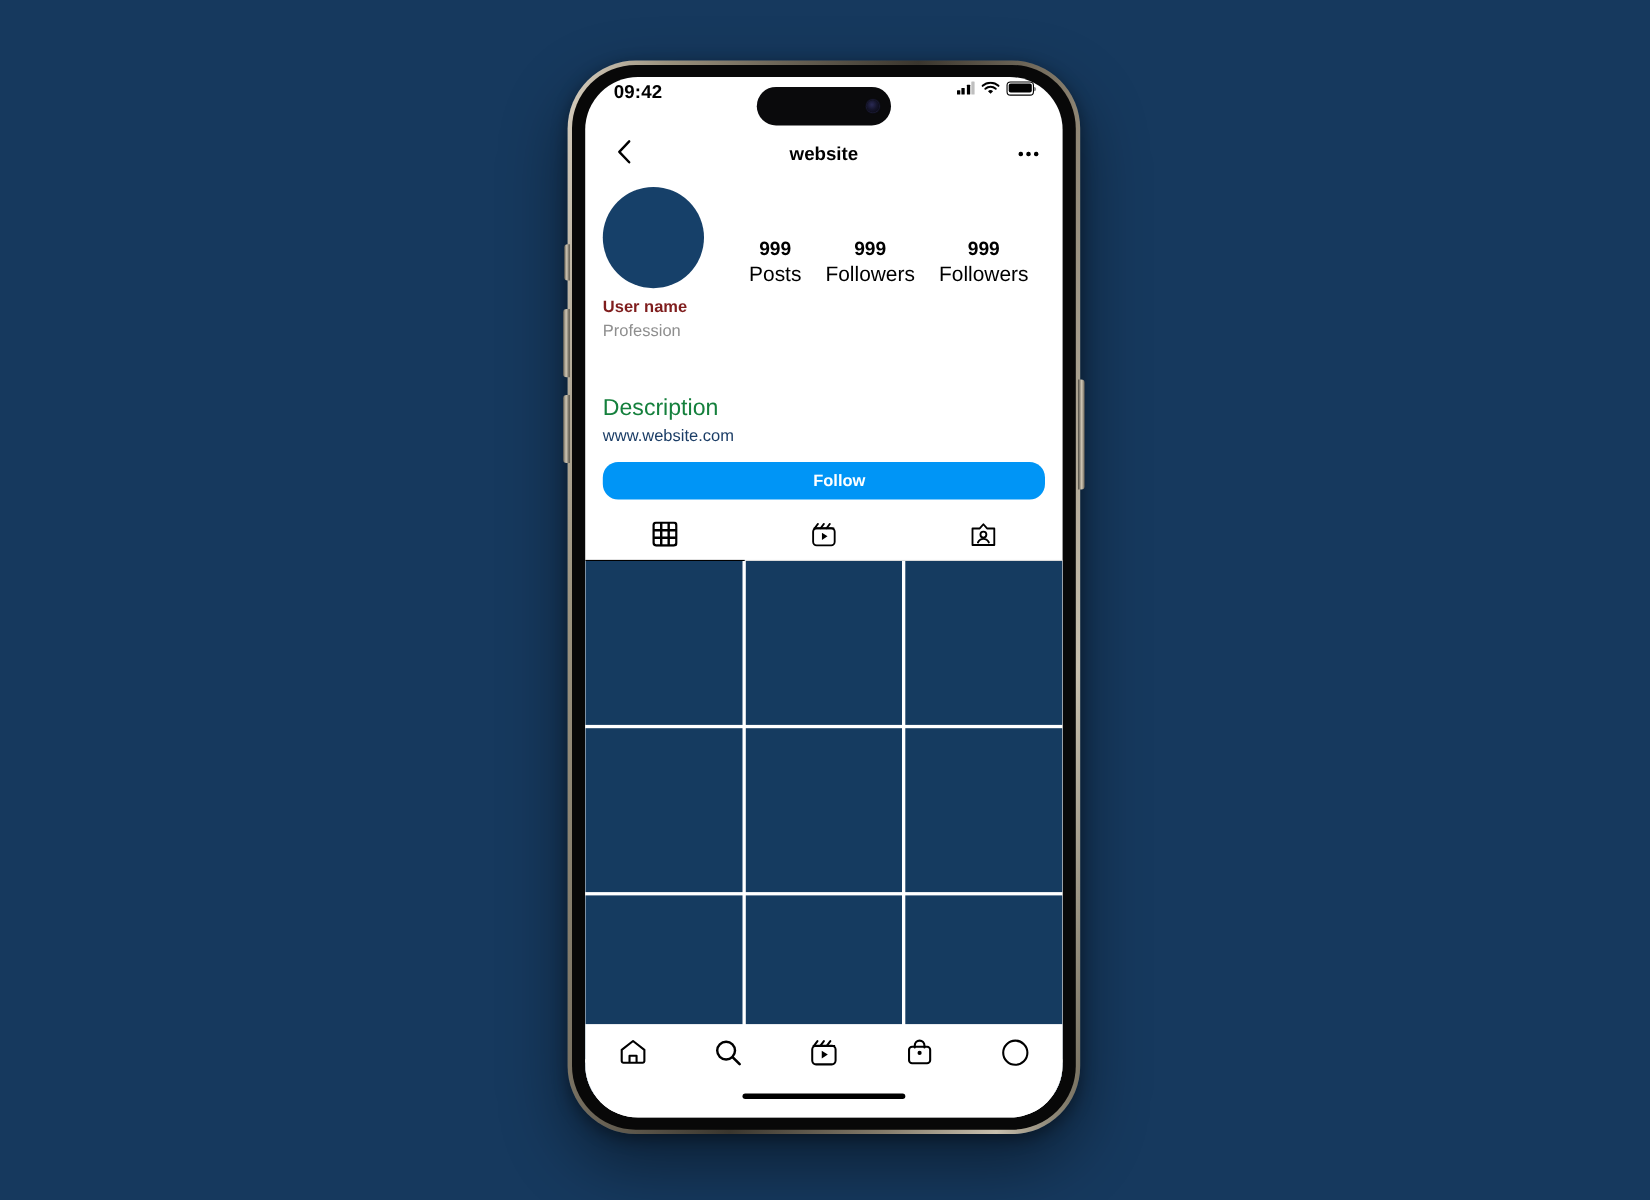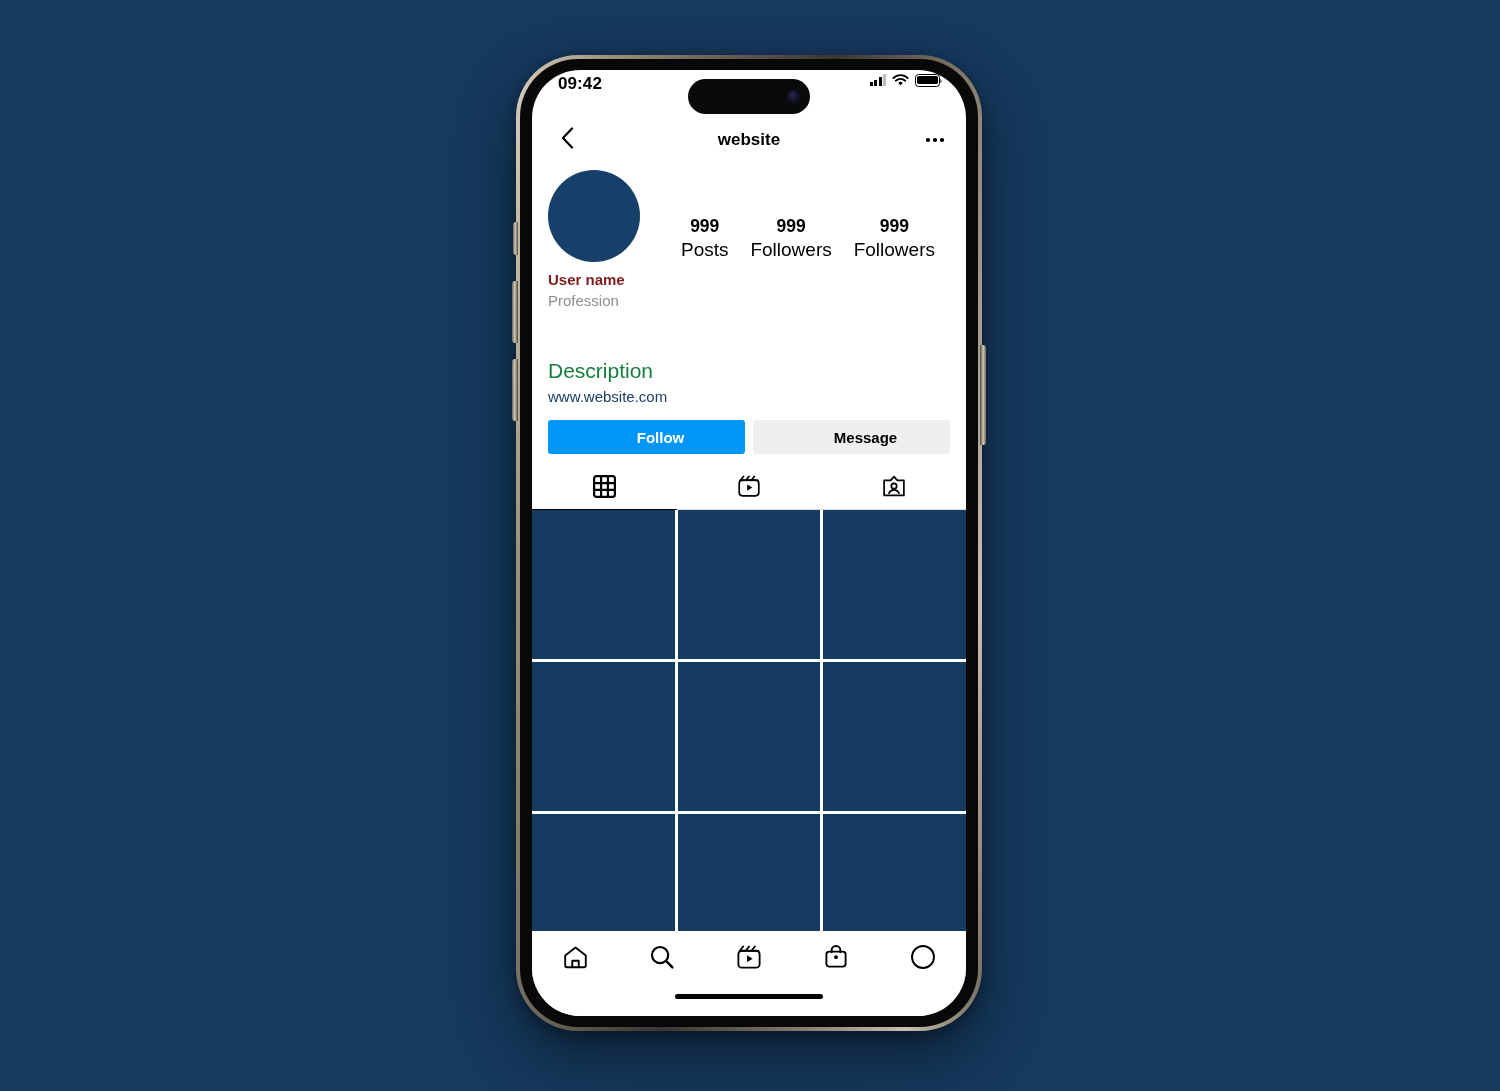--- a/index.html
+++ b/index.html
@@ -107,21 +107,21 @@
   .stat-label{ font-size:19px; color:#000; line-height:1.3;}
 
   #profile-bio{ margin-top:6px; line-height:1.42;}
   #profile-fullname{ font-size:15px; font-weight:bold; color:#7f1d1d;}
   #profile-profession{ font-size:15px; color:#8e8e8e;}
   #profile-description{ font-size:21px; color:#15803d;margin-top:45px;}
   #profile-website{ font-size:15px; color:#1b3d66; cursor:pointer;}
 
   #profile-actions{ display:flex; gap:8px; margin-top:13px;}
   .action-button{
-    flex:1; height:34px; border:none; border-radius:3px;
+    flex:1; height:34px; border:none; border-radius:14px;
     font-size:15px; font-weight:bold; cursor:pointer;
     font-family:"Liberation Sans", sans-serif;
     padding-left:28px;
   }
   #follow-button{ background:#0095f6; color:#fff;}
   #message-button{ background:#efefef; color:#000;}
 
   
   #content-tabs{
     display:flex; margin-top:13px;
@@ -239,21 +239,20 @@
 
         <div id="profile-bio">
           <div id="profile-fullname">User name</div>
           <div id="profile-profession">Profession</div>
           <div id="profile-description">Description</div>
           <div id="profile-website">www.website.com</div>
         </div>
 
         <div id="profile-actions">
           <button class="action-button" id="follow-button">Follow</button>
-          <button class="action-button" id="message-button">Message</button>
         </div>
       </div>
 
       <div id="content-tabs">
         <div class="content-tab active">
           <span>
             <svg width="23" height="23" viewBox="0 0 23 23" fill="none">
               <rect x="1.1" y="1.1" width="20.8" height="20.8" rx="2.4" stroke="#000" stroke-width="2.2"></rect>
               <path d="M8.1 1.5v20M14.9 1.5v20M1.5 8.1h20M1.5 14.9h20" stroke="#000" stroke-width="2.2"></path>
             </svg>

